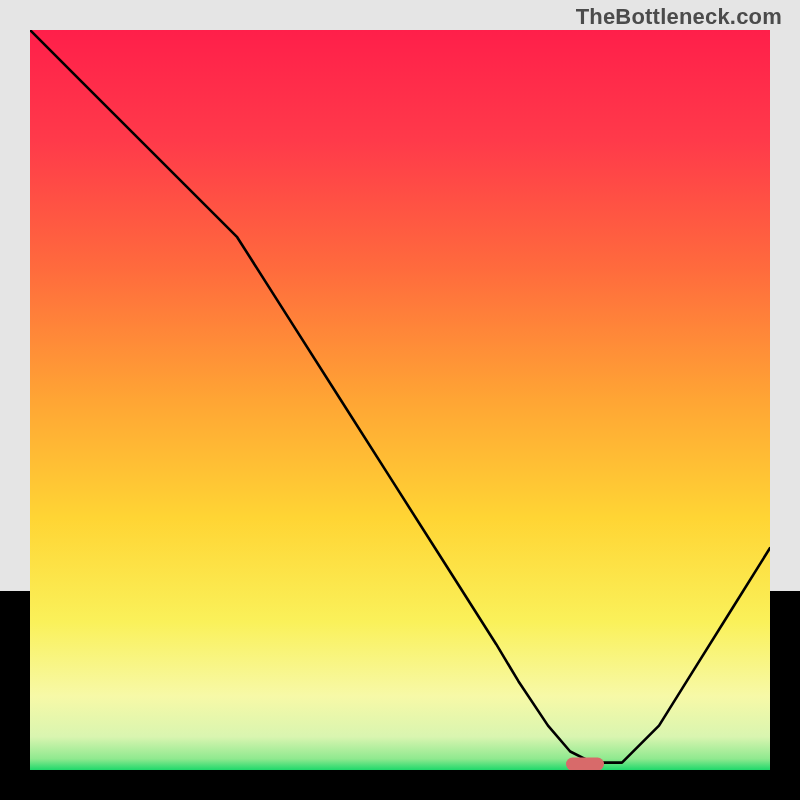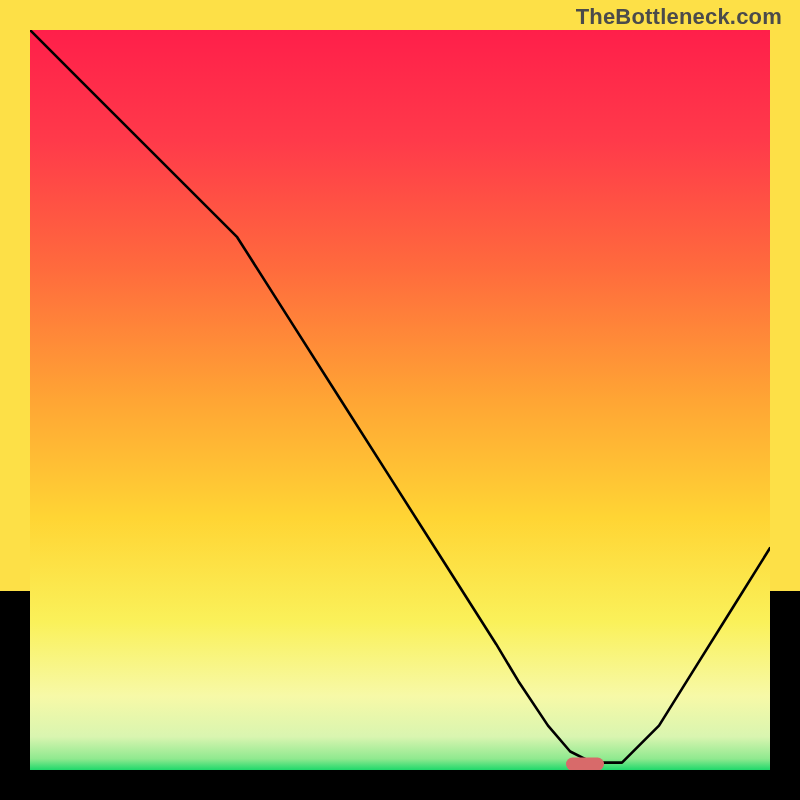--- a/index.html
+++ b/index.html
@@ -8,21 +8,21 @@
     width: 800px;
     height: 800px;
     background: #000;
     font-family: Arial, Helvetica, sans-serif;
     overflow: hidden;
   }
   .outer {
     position: relative;
     width: 800px;
     height: 591px;
-    background: #fde047;
+    background: #e5e5e5;
   }
   .watermark {
     position: absolute;
     top: 4px;
     right: 18px;
     font-size: 22px;
     font-weight: 600;
     color: #4b4b4b;
     letter-spacing: 0.2px;
   }

